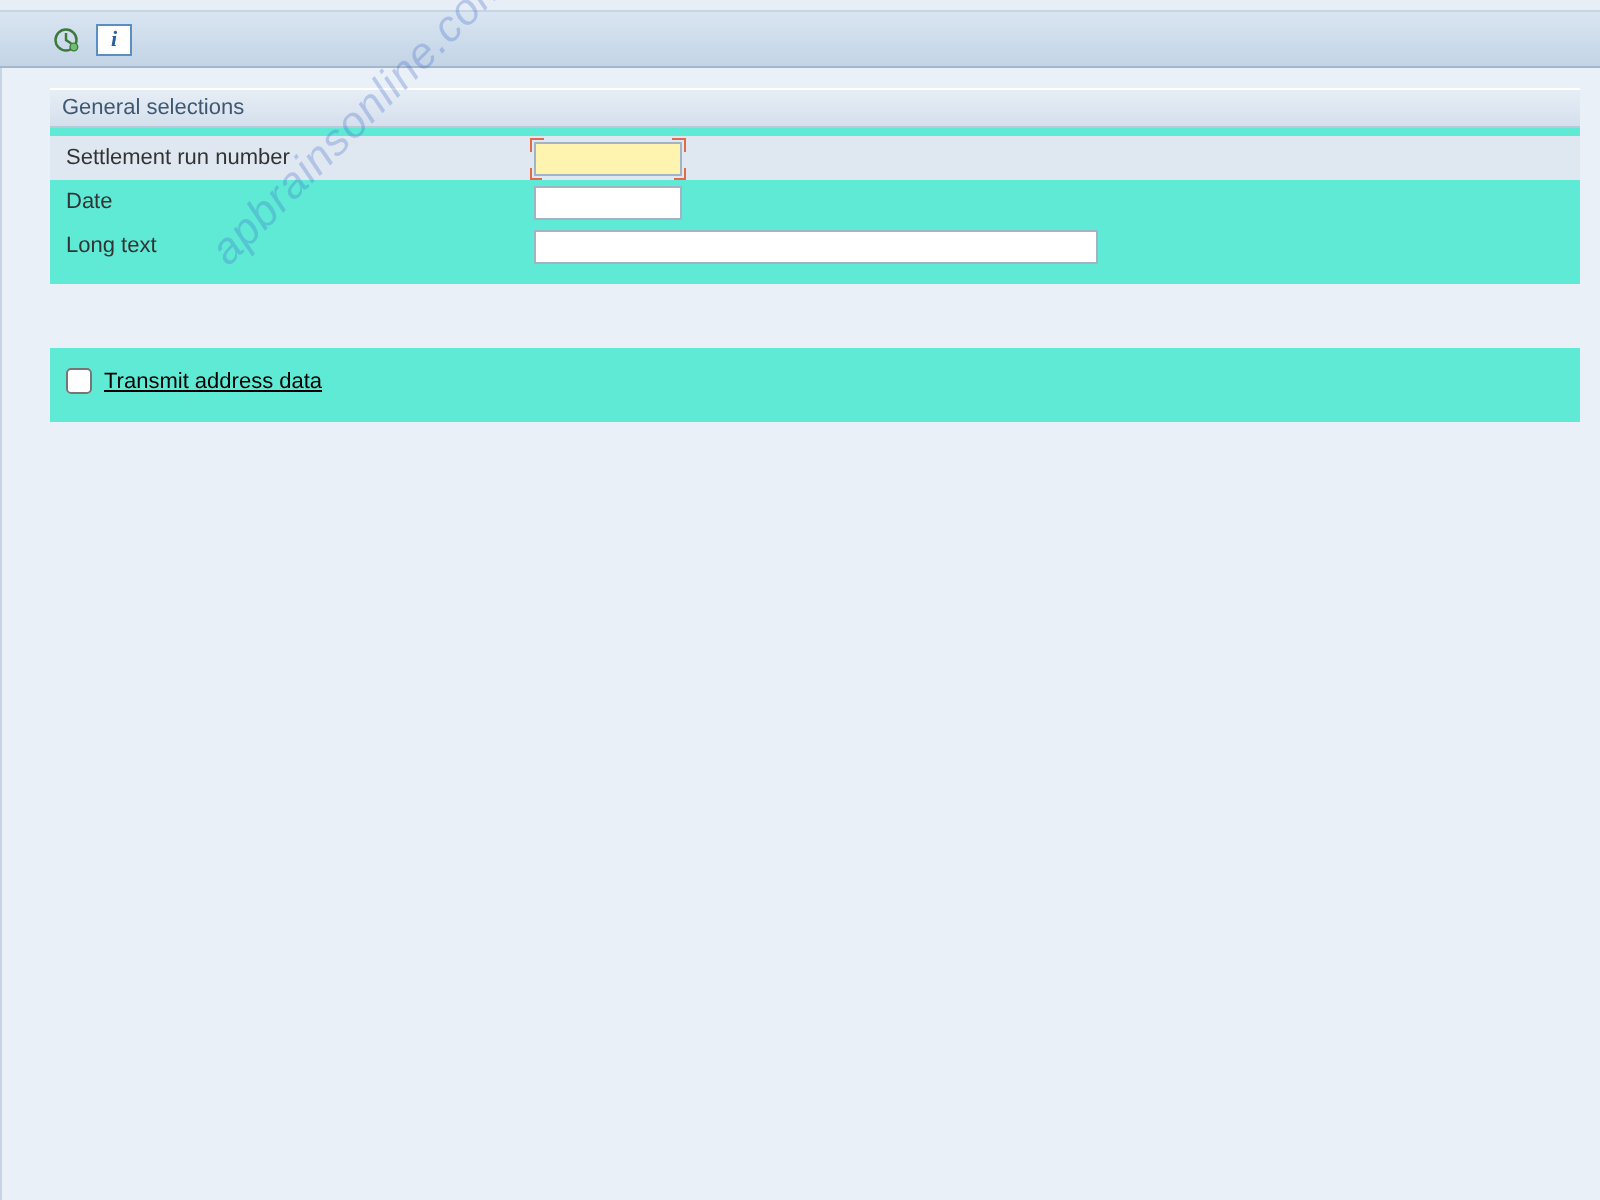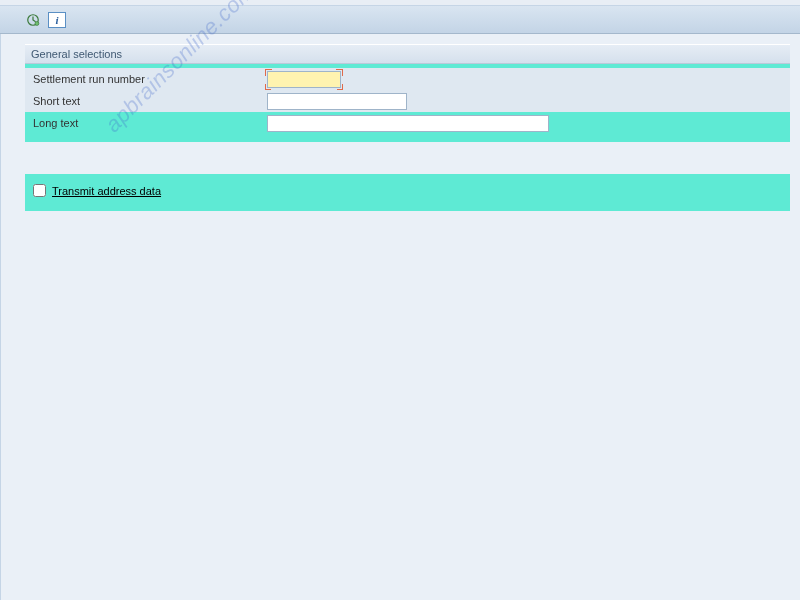--- a/index.html
+++ b/index.html
@@ -168,24 +168,24 @@
       <div class="section-body">
         <div class="row stripe">
           <div class="label">Settlement run number</div>
           <div class="field-cell">
             <span class="required-wrap">
               <input type="text" class="in-small" value="" style="">
               <span class="corner-bl"></span><span class="corner-br"></span>
             </span>
           </div>
         </div>
-        <div class="row stripe">
-          <div class="label">Short text</div>
+        <div class="row">
+          <div class="label">Date</div>
           <div class="field-cell">
-            <input type="text" class="in-med" value="" style="">
+            <input type="text" class="in-small" value="" style="">
           </div>
         </div>
         <div class="row">
           <div class="label">Long text</div>
           <div class="field-cell">
             <input type="text" class="in-long" value="" style="">
           </div>
         </div>
       </div>
     </div>

